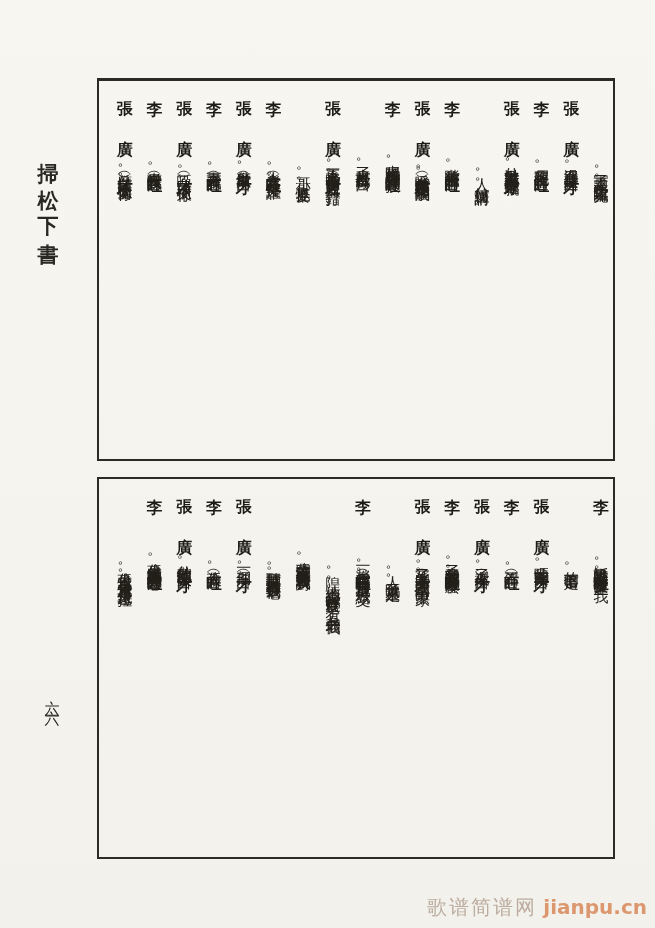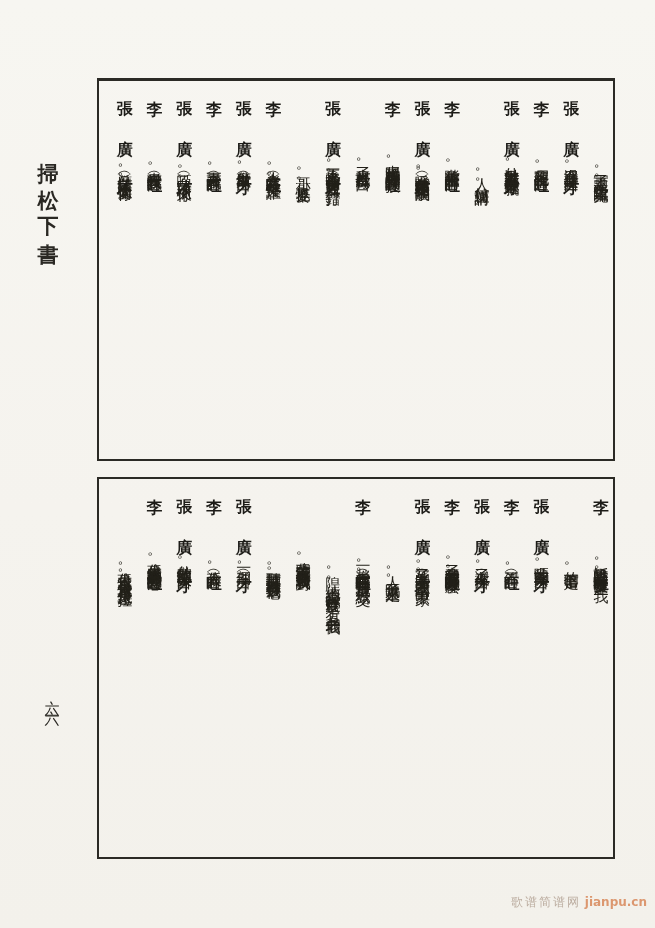--- a/index.html
+++ b/index.html
@@ -52,21 +52,21 @@
   }
   .line{
     font-size:15px;
     letter-spacing:-1px;
     color:#222019;
   }
   
   .watermark{
     position:absolute;right:8px;top:894px;
     font-family:"DejaVu Sans","Liberation Sans",sans-serif;
-    font-size:12px;opacity:.85;white-space:nowrap;
+    font-size:20px;opacity:.85;white-space:nowrap;
   }
   .wm-name{color:#b3a294;letter-spacing:2px;}
   .wm-url{color:#d8885a;font-weight:bold;}
 </style>
 </head>
 <body>
 
 <div class="sheet">
 
   <div class="side-title">掃松下書</div>

